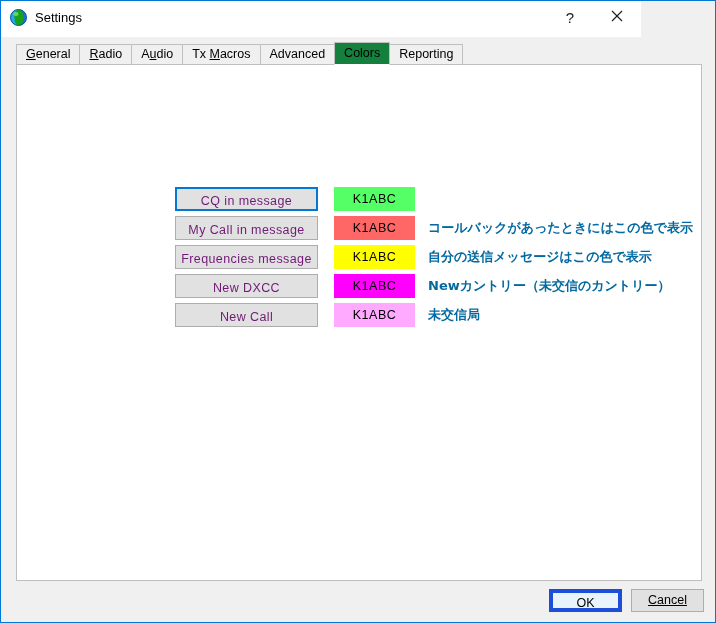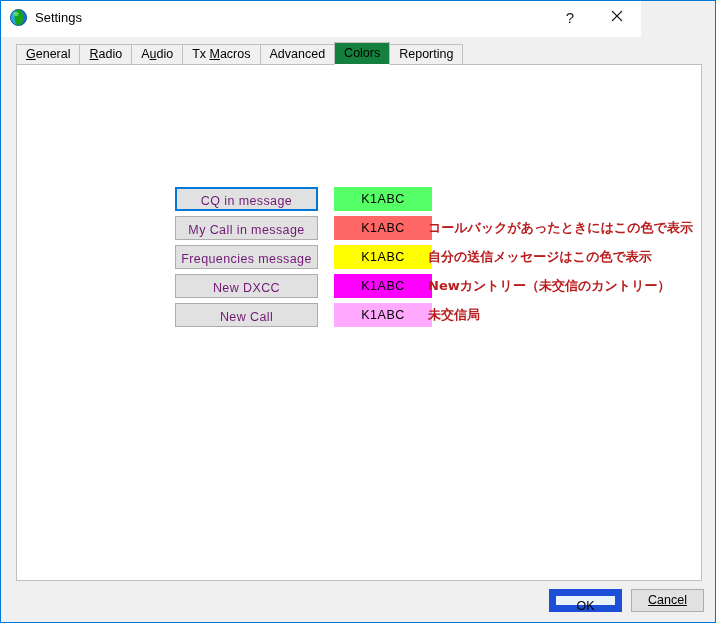--- a/index.html
+++ b/index.html
@@ -150,61 +150,61 @@
     text-align: center;
   }
   .color-button.focused {
     border: 2px solid #0078d7;
     line-height: 20px;
   }
   .swatch {
     position: absolute;
     left: 159px;
     top: 0;
-    width: 98px;
+    width: 81px;
     height: 24px;
     line-height: 24px;
     text-align: center;
     font-family: "Liberation Sans", sans-serif;
     font-size: 12.5px;
     color: #000000;
     letter-spacing: 0.5px;
     cursor: default;
   }
   .note {
     position: absolute;
     left: 253px;
     top: 0;
     height: 24px;
     line-height: 24px;
     font-family: "DejaVu Sans", "Liberation Sans", sans-serif;
     font-size: 13px;
     font-weight: bold;
-    color: #b91c1c;
+    color: #0369a1;
     white-space: nowrap;
   }
 
   
   .footer-btn {
     position: absolute;
     box-sizing: border-box;
     width: 73px;
     height: 23px;
     font-family: "Liberation Sans", sans-serif;
     font-size: 12.5px;
     color: #000000;
     cursor: default;
     padding: 0;
     text-align: center;
   }
   .btn-ok {
     left: 548px;
     top: 588px;
     background: #e8f3fc;
-    border: 7px solid #1d4ed8;
+    border: 4px solid #1d4ed8;
     line-height: 21px;
   }
   .btn-cancel {
     left: 630px;
     top: 588px;
     background: #e1e1e1;
     border: 1px solid #adadad;
     line-height: 21px;
     text-decoration: underline;
   }

